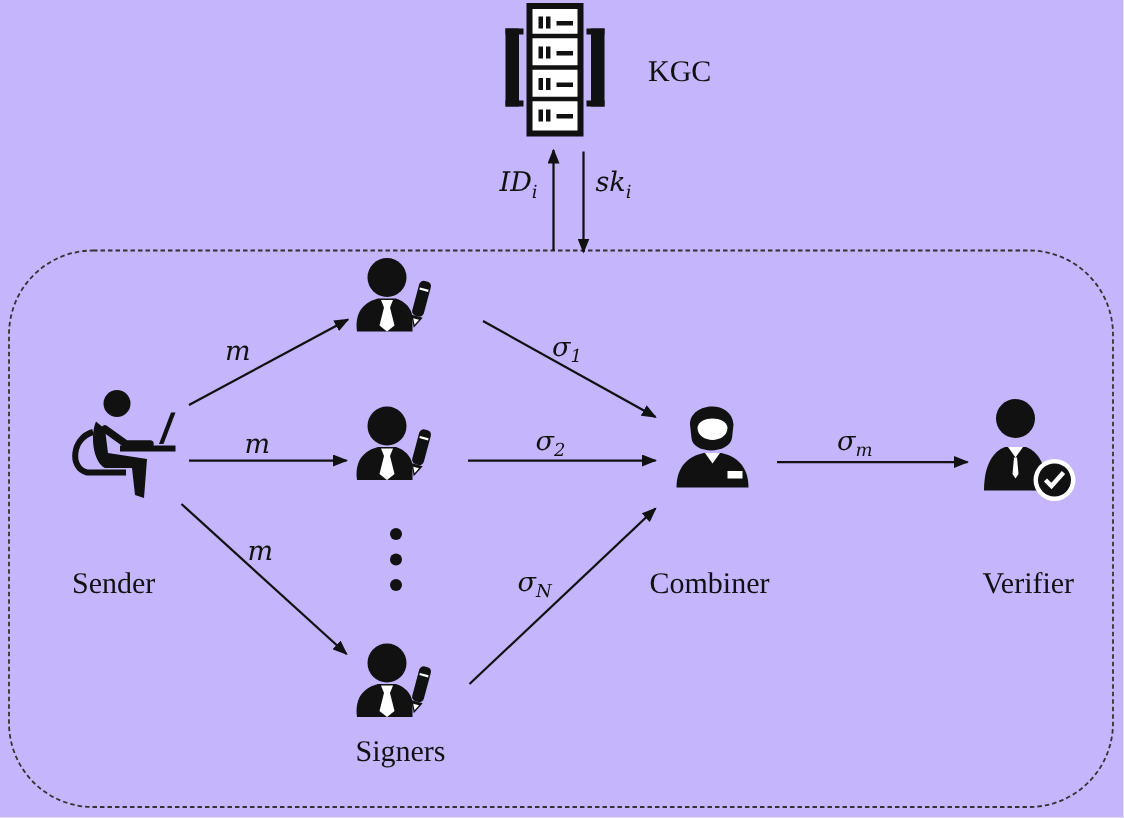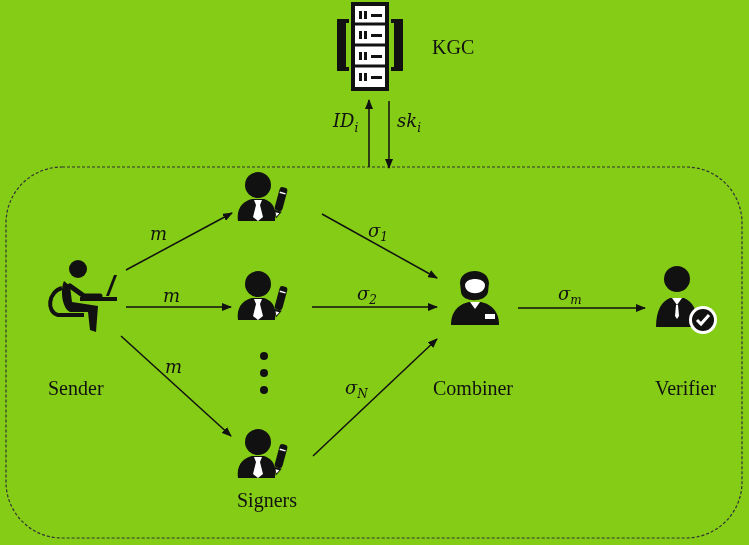--- a/index.html
+++ b/index.html
@@ -1,16 +1,16 @@
 <!DOCTYPE html>
 <html><head>
 <meta charset="utf-8">
 <style>
   html,body{margin:0;padding:0;background:#fff;}
-  #canvas{position:relative;width:749px;height:545px;overflow:hidden;background:#84cc16;}
+  #canvas{position:relative;width:749px;height:545px;overflow:hidden;background:#c4b5fd;}
   svg{position:absolute;left:0;top:0;}
   .lbl{font-family:"Liberation Serif",serif;font-size:20px;fill:#111;}
   .math{font-family:"DejaVu Serif",serif;font-style:italic;font-size:18px;fill:#111;}
   .sub{font-size:12px;}
 </style>
 </head>
 <body>
 
 <div id="canvas">
 <svg width="749" height="545" viewBox="0 0 749 545">

